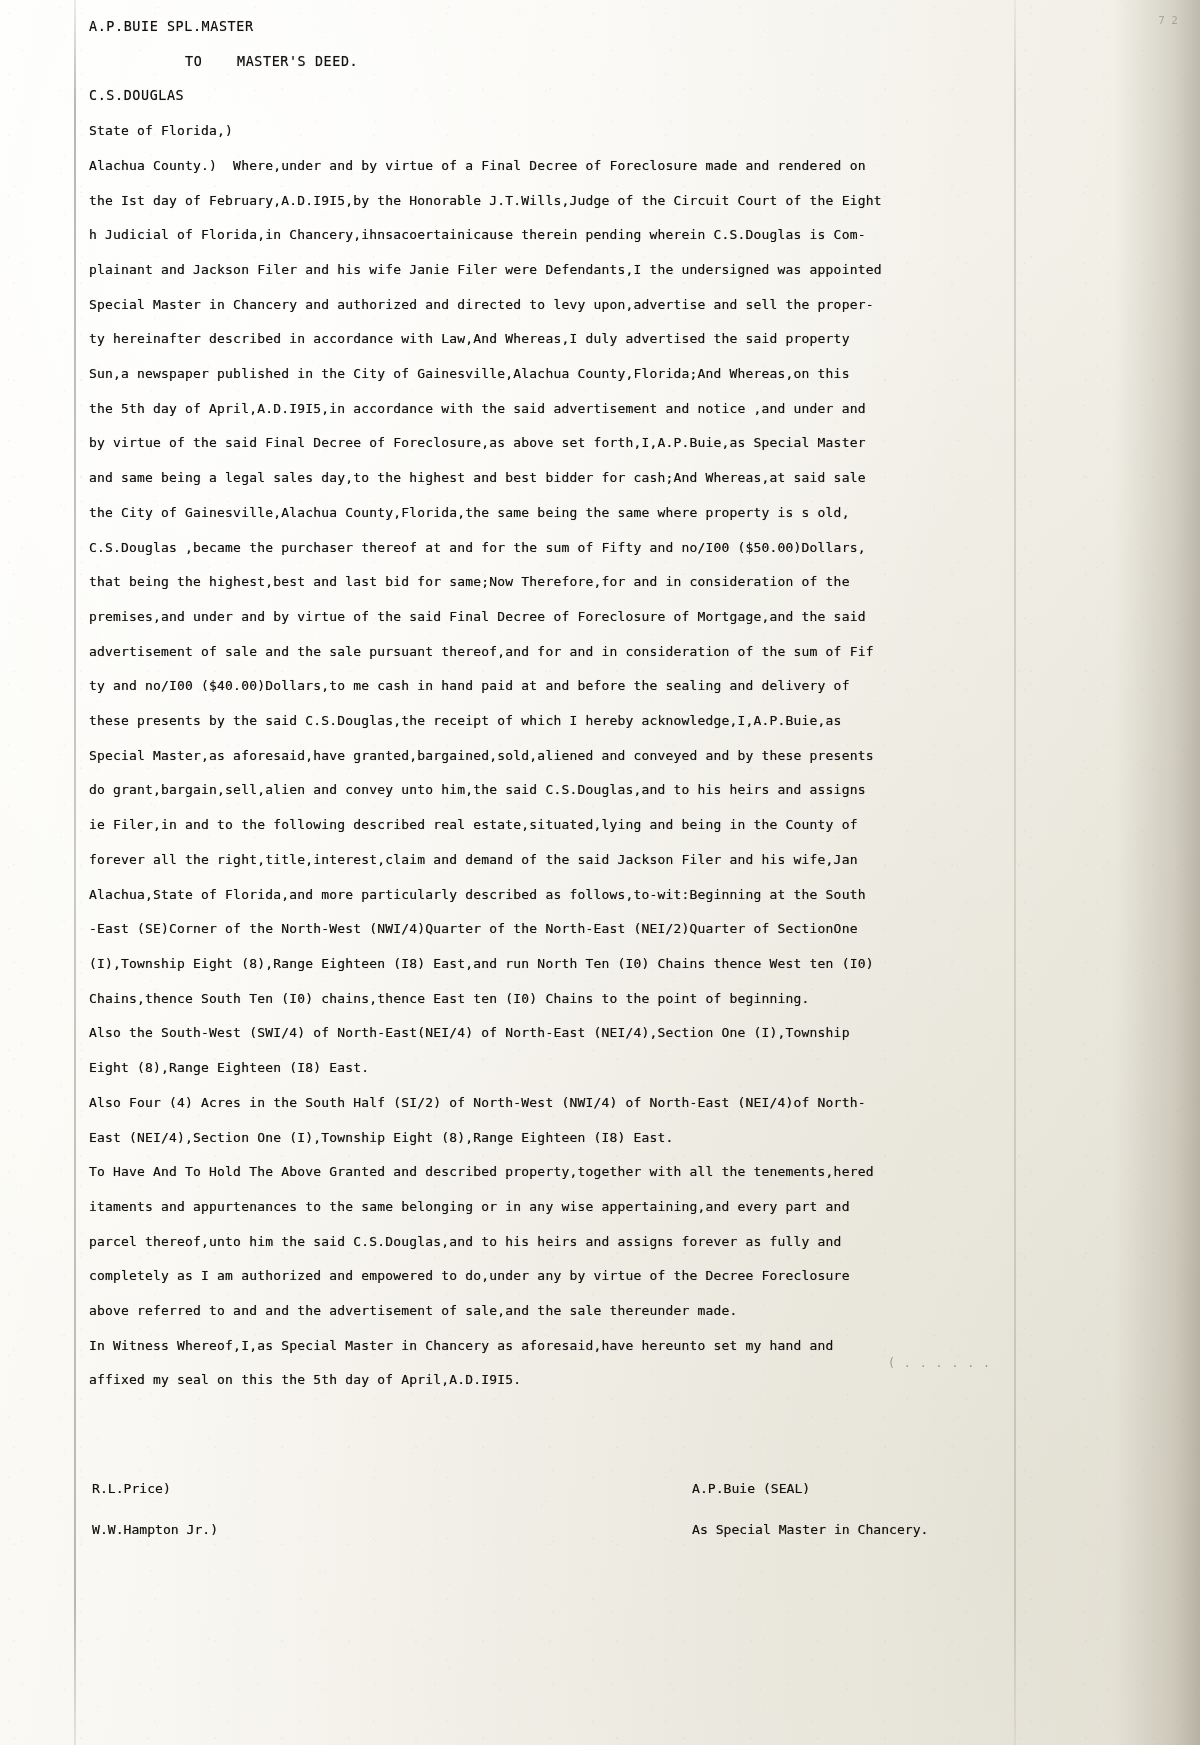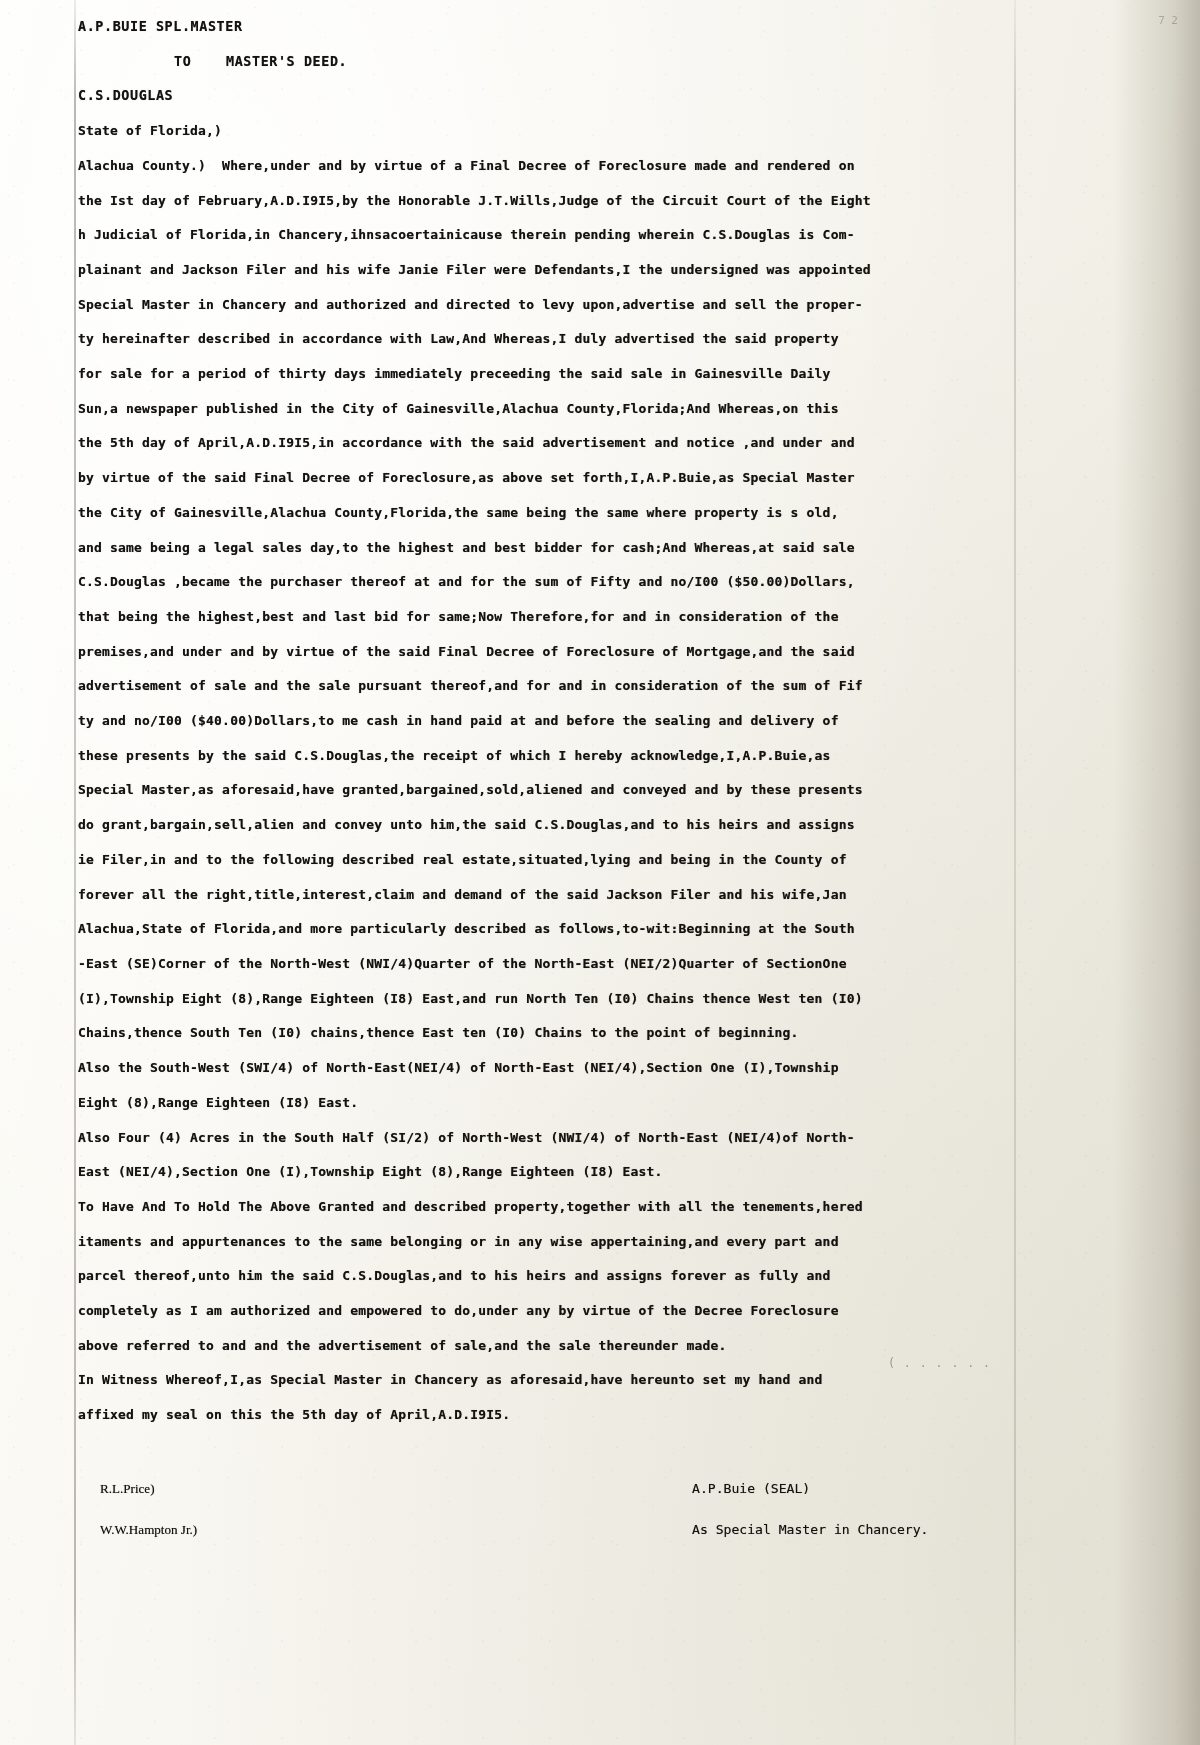--- a/index.html
+++ b/index.html
@@ -66,24 +66,23 @@
     top: 0;
     right: 0;
     width: 86px;
     height: 1745px;
     background: linear-gradient(to right, rgba(170,164,146,0) 0%, rgba(150,143,124,0.30) 70%, rgba(120,113,96,0.42) 100%);
     pointer-events: none;
   }
 
   .content {
     position: absolute;
-    left: 78px;
+    left: 89px;
     top: 10px;
     width: 930px;
-    font-weight: bold;
   }
 
   .line {
     font-size: 13px;
     line-height: 34.7px;
     letter-spacing: 0.18px;
     white-space: pre;
     color: #14120f;
     text-shadow: 0 0 0.7px rgba(0,0,0,0.55);
   }
@@ -97,24 +96,23 @@
 
   .signature-block {
     position: absolute;
     left: 92px;
     top: 1468px;
     width: 930px;
     height: 120px;
   }
   .sig-left {
     position: absolute;
-    left: 8px;
+    left: 0;
     top: 0;
     width: 420px;
-    font-family: Liberation Serif, serif;
   }
   .sig-right {
     position: absolute;
     left: 600px;
     top: 0;
     width: 400px;
   }
   .sig-line {
     font-size: 13.1px;
     line-height: 41px;
@@ -163,26 +161,25 @@
 
     <div class="line">State of Florida,)</div>
 
     <div id="body-lines">
         <div class="line">Alachua County.)  Where,under and by virtue of a Final Decree of Foreclosure made and rendered on</div>
         <div class="line">the Ist day of February,A.D.I9I5,by the Honorable J.T.Wills,Judge of the Circuit Court of the Eight</div>
         <div class="line">h Judicial of Florida,in Chancery,ihnsacoertainicause therein pending wherein C.S.Douglas is Com-</div>
         <div class="line">plainant and Jackson Filer and his wife Janie Filer were Defendants,I the undersigned was appointed</div>
         <div class="line">Special Master in Chancery and authorized and directed to levy upon,advertise and sell the proper-</div>
         <div class="line">ty hereinafter described in accordance with Law,And Whereas,I duly advertised the said property</div>
-        <div class="line">for sale for a period of thirty days immediately preceeding the said sale in Gainesville Daily</div>
         <div class="line">Sun,a newspaper published in the City of Gainesville,Alachua County,Florida;And Whereas,on this</div>
         <div class="line">the 5th day of April,A.D.I9I5,in accordance with the said advertisement and notice ,and under and</div>
         <div class="line">by virtue of the said Final Decree of Foreclosure,as above set forth,I,A.P.Buie,as Special Master</div>
+        <div class="line">and same being a legal sales day,to the highest and best bidder for cash;And Whereas,at said sale</div>
         <div class="line">the City of Gainesville,Alachua County,Florida,the same being the same where property is s old,</div>
-        <div class="line">and same being a legal sales day,to the highest and best bidder for cash;And Whereas,at said sale</div>
         <div class="line">C.S.Douglas ,became the purchaser thereof at and for the sum of Fifty and no/I00 ($50.00)Dollars,</div>
         <div class="line">that being the highest,best and last bid for same;Now Therefore,for and in consideration of the</div>
         <div class="line">premises,and under and by virtue of the said Final Decree of Foreclosure of Mortgage,and the said</div>
         <div class="line">advertisement of sale and the sale pursuant thereof,and for and in consideration of the sum of Fif</div>
         <div class="line">ty and no/I00 ($40.00)Dollars,to me cash in hand paid at and before the sealing and delivery of</div>
         <div class="line">these presents by the said C.S.Douglas,the receipt of which I hereby acknowledge,I,A.P.Buie,as</div>
         <div class="line">Special Master,as aforesaid,have granted,bargained,sold,aliened and conveyed and by these presents</div>
         <div class="line">do grant,bargain,sell,alien and convey unto him,the said C.S.Douglas,and to his heirs and assigns</div>
         <div class="line">ie Filer,in and to the following described real estate,situated,lying and being in the County of</div>
         <div class="line">forever all the right,title,interest,claim and demand of the said Jackson Filer and his wife,Jan</div>

